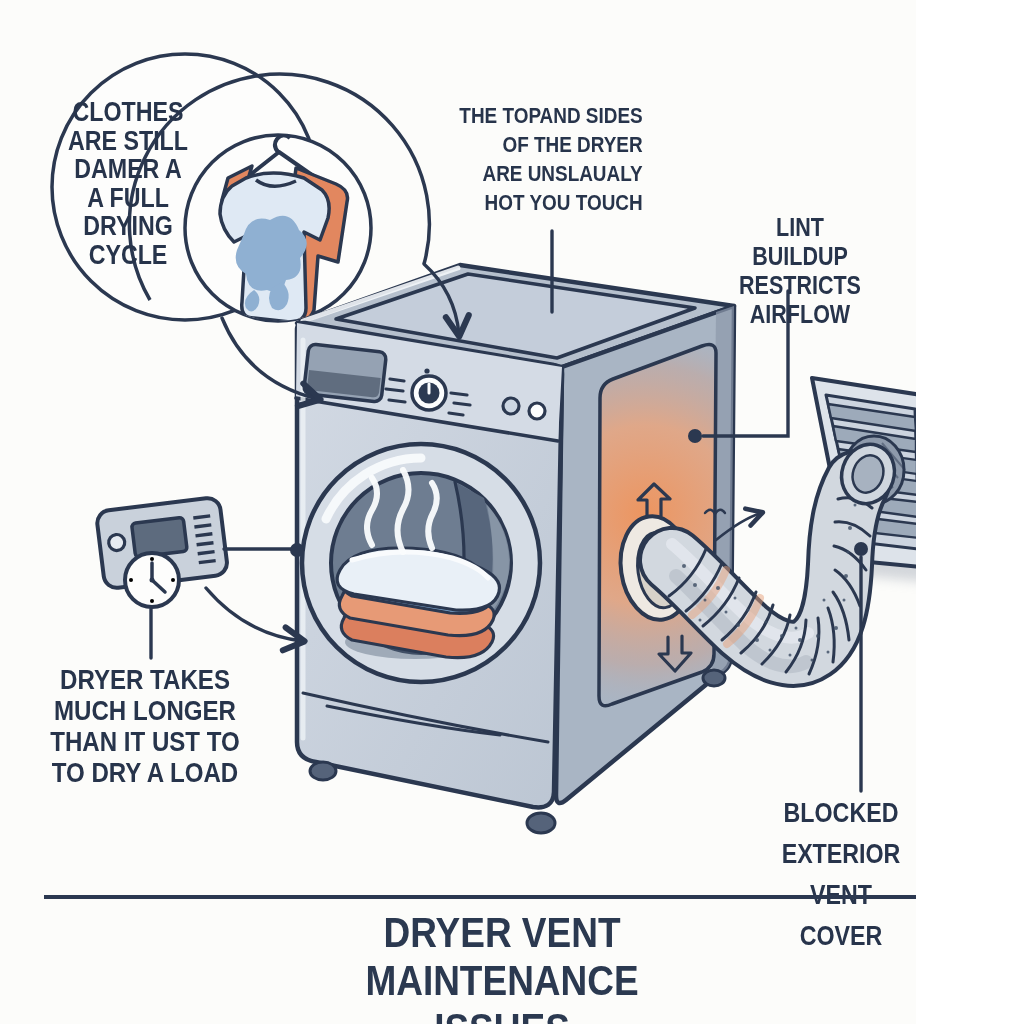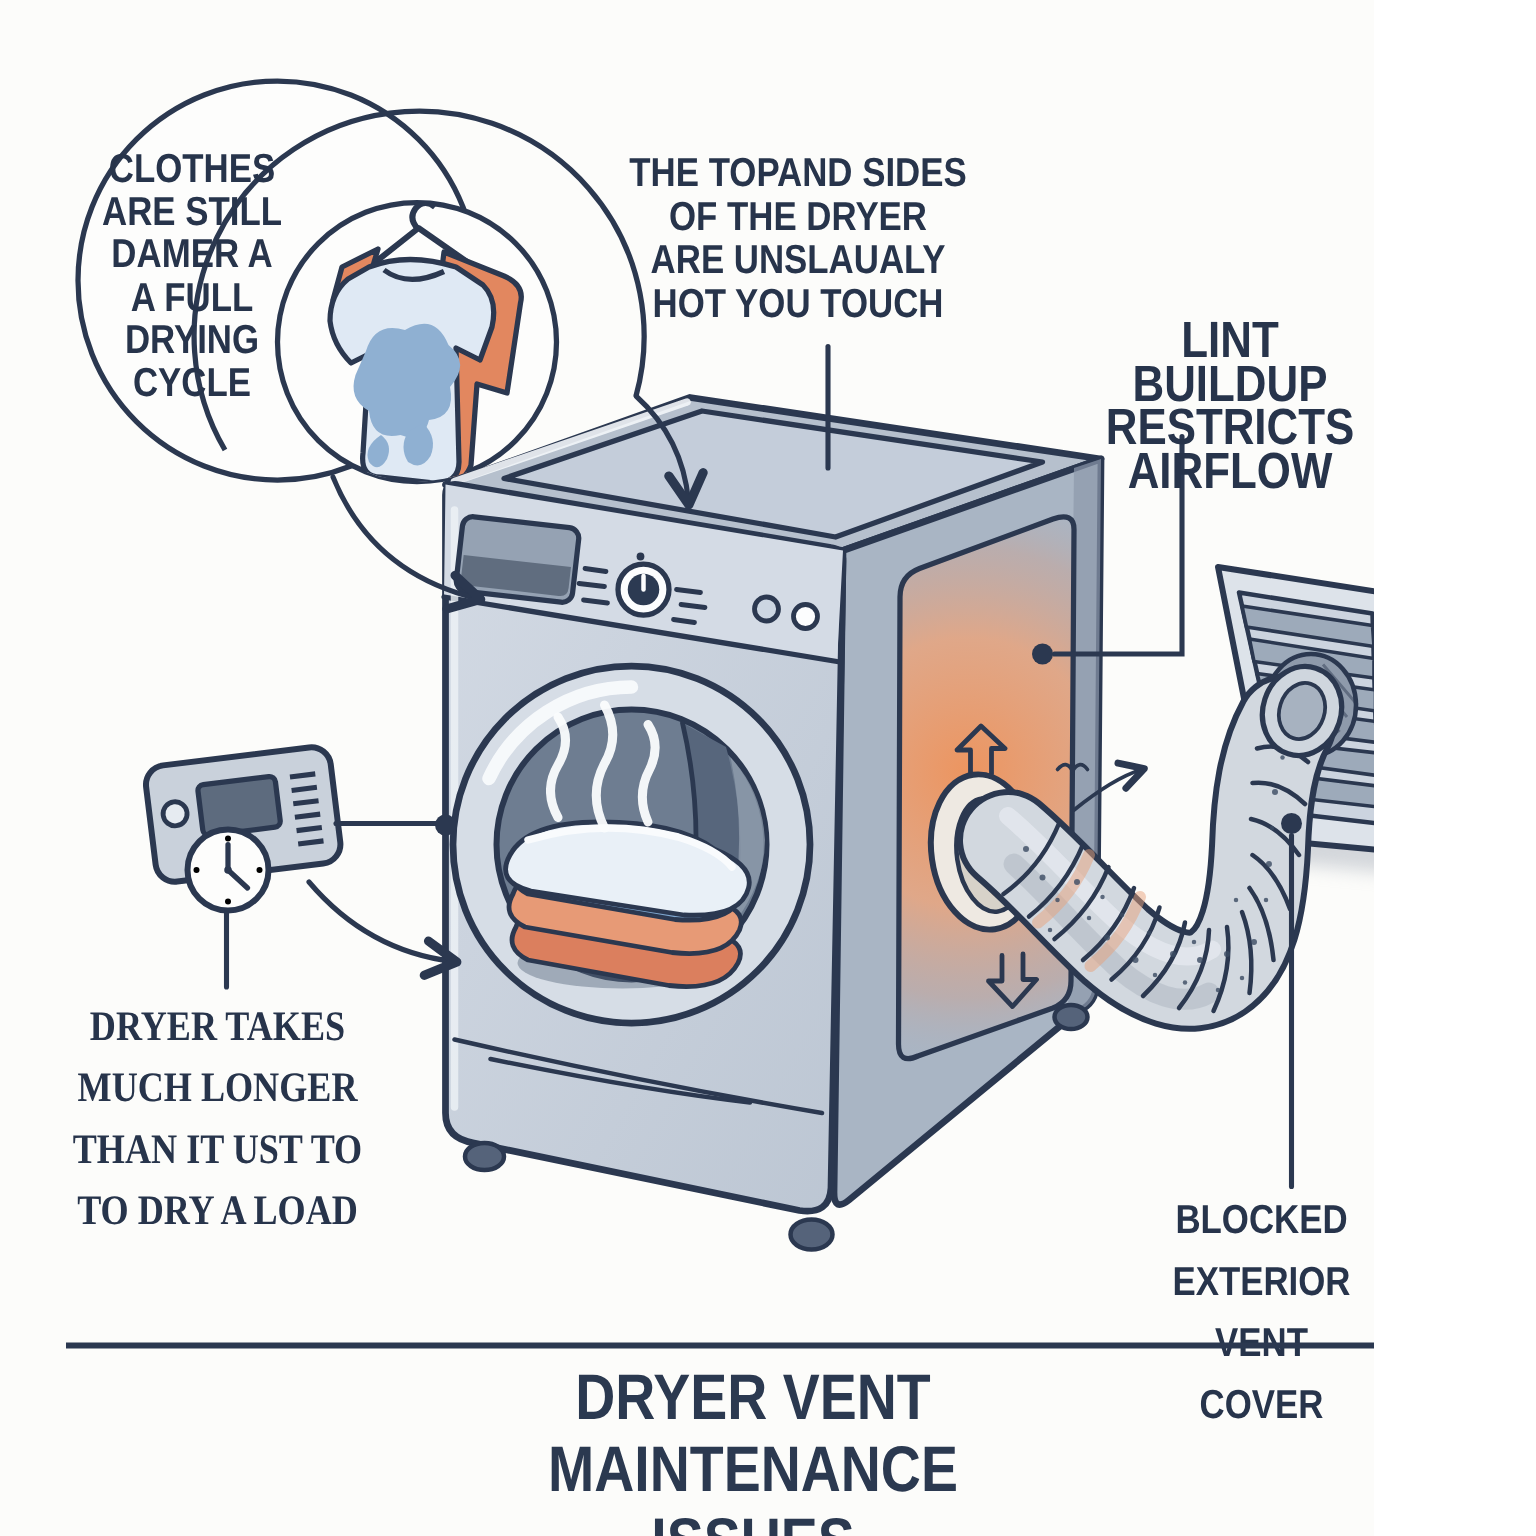--- a/index.html
+++ b/index.html
@@ -8,23 +8,23 @@
     overflow:hidden;font-family:"Liberation Sans",sans-serif;
   }
   .canvas svg{position:absolute;left:0;top:0;}
   .lbl{
     position:absolute;color:#27344b;font-weight:700;text-align:center;
     white-space:pre-line;transform:translateX(-50%);
     font-family:"Liberation Sans",sans-serif;letter-spacing:0px;
   }
   .squeeze{display:inline-block;transform:scaleX(.86);transform-origin:center top;}
   #lbl-clothes{left:128px;top:98px;font-size:27px;line-height:28.5px;}
-  #lbl-hot{left:532px;top:101px;font-size:27px;line-height:29px;}
-  #lbl-lint{left:820px;top:213px;font-size:34px;line-height:29px;}
-  #lbl-long{left:145px;top:664px;font-size:28px;line-height:41px;font-family:Liberation Serif, serif;}
+  #lbl-hot{left:551px;top:101px;font-size:22px;line-height:29px;text-align:right;}
+  #lbl-lint{left:800px;top:213px;font-size:25px;line-height:29px;}
+  #lbl-long{left:145px;top:664px;font-size:28px;line-height:31px;}
   #lbl-blocked{left:841px;top:793px;font-size:27px;line-height:41px;}
   #footer-rule{position:absolute;left:44px;top:895px;width:934px;height:4px;background:#2b3850;}
   #main-title{left:502px;top:908px;font-size:43px;line-height:48px;color:#2b3950;text-decoration:underline;}
 </style>
 </head>
 <body>
 
 <div class="canvas">
 
 <svg width="1024" height="1024" viewBox="0 0 1024 1024">

